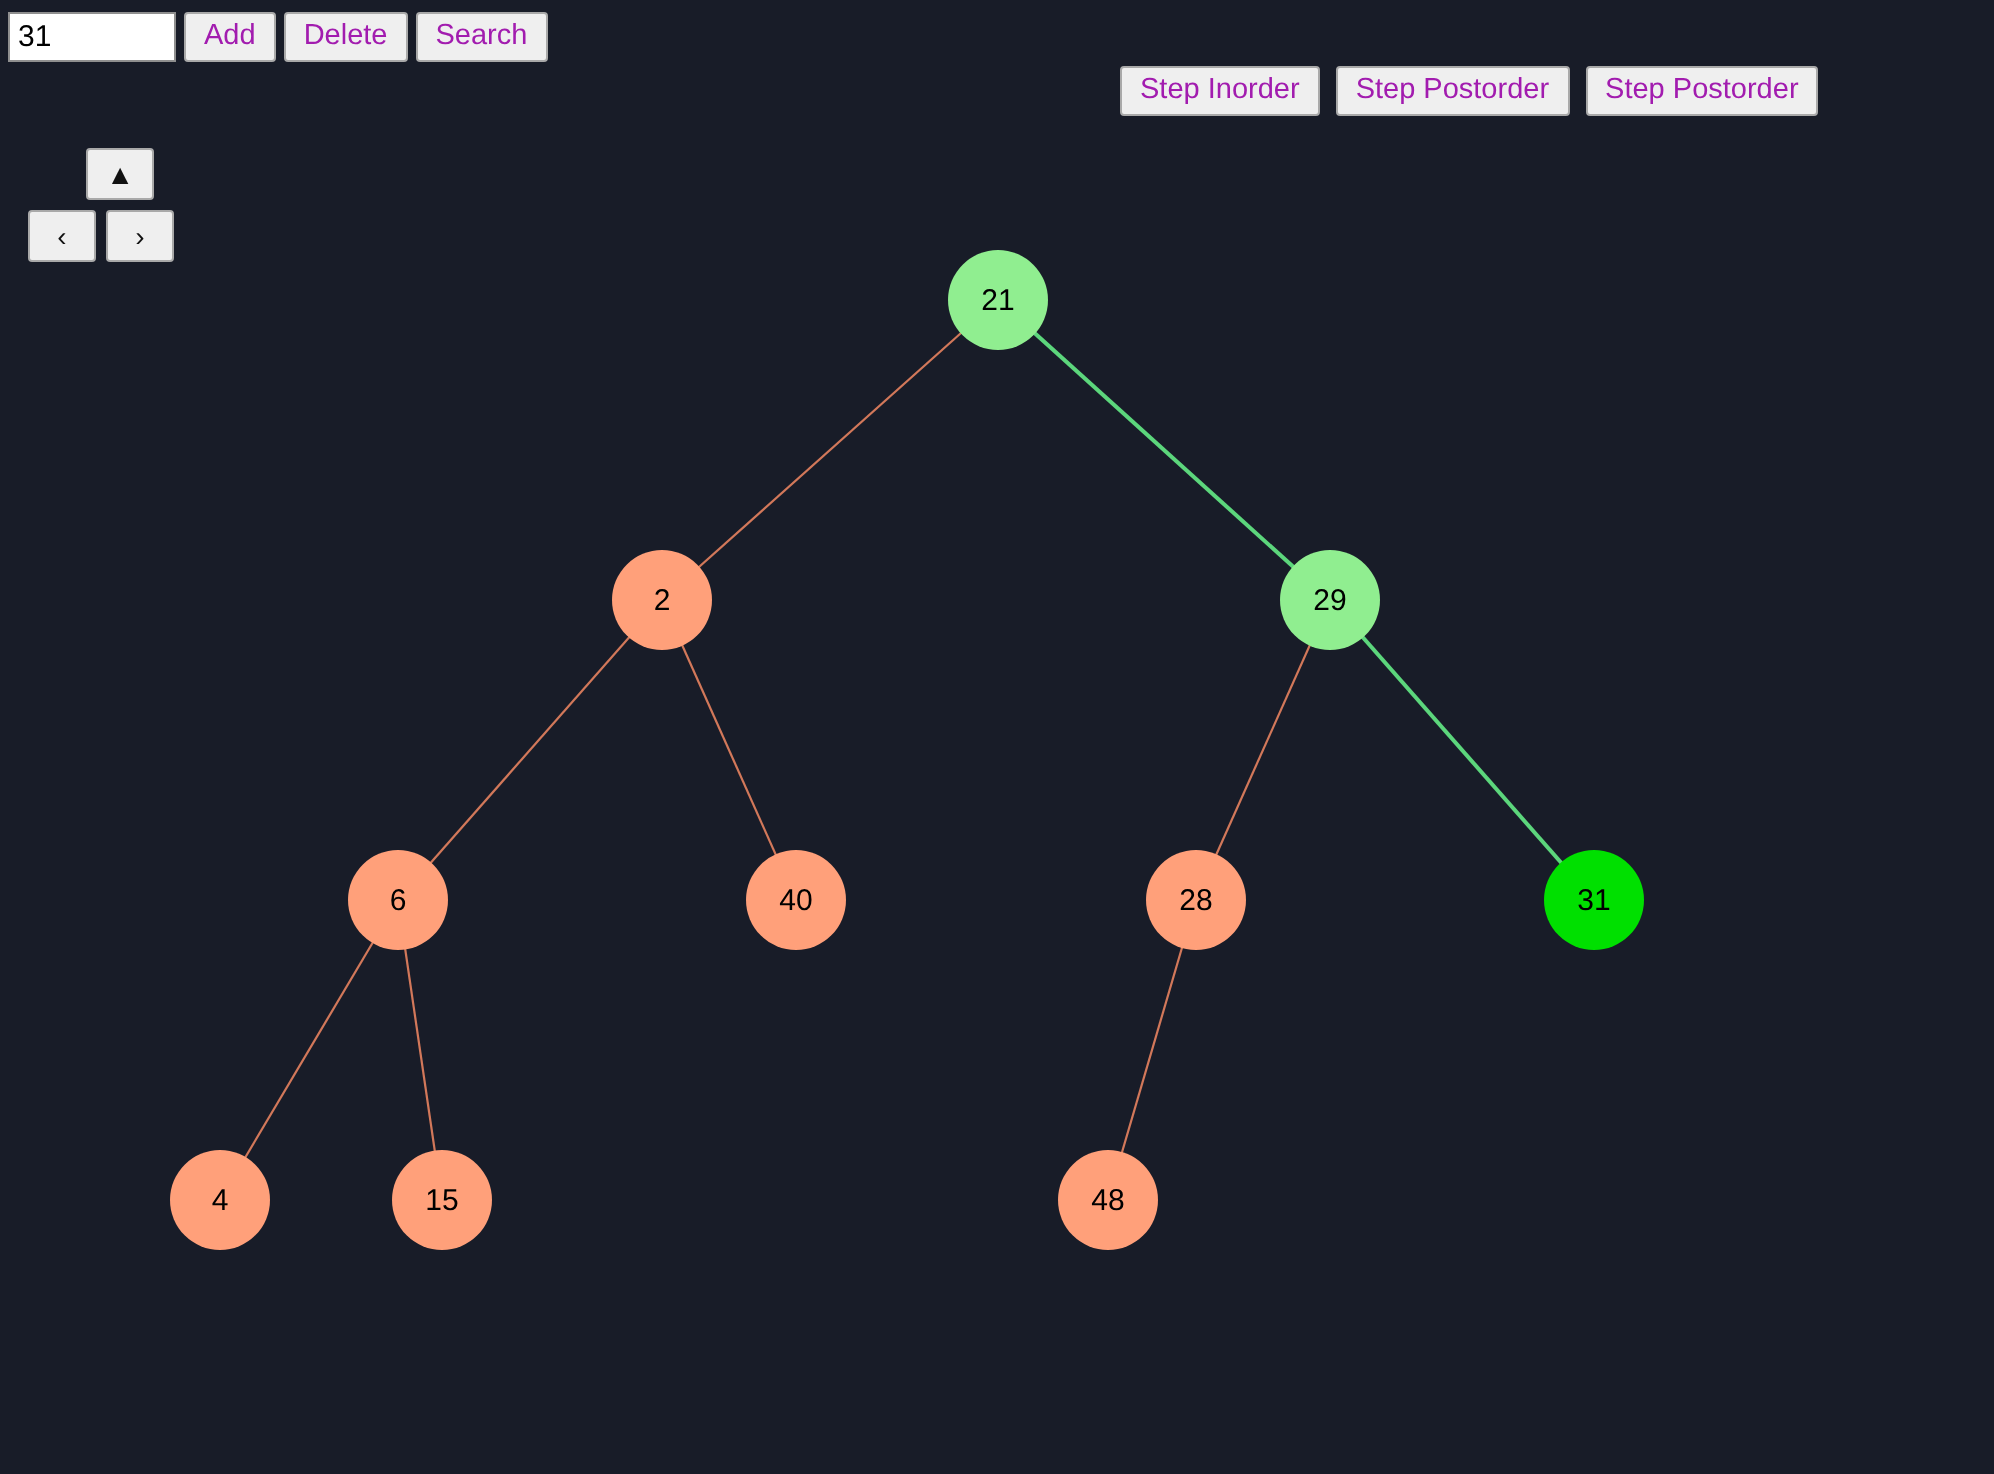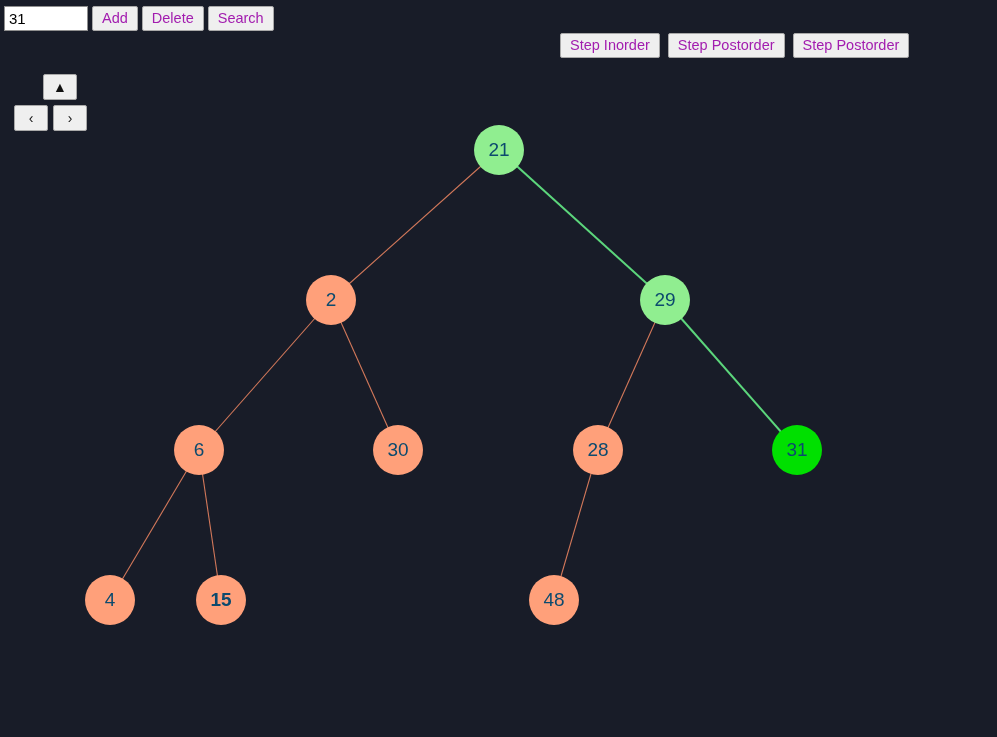--- a/index.html
+++ b/index.html
@@ -111,22 +111,22 @@
     position: absolute;
     width: 50px;
     height: 50px;
     margin-left: -25px;
     margin-top: -25px;
     border-radius: 50%;
     display: flex;
     align-items: center;
     justify-content: center;
     font-family: "Liberation Sans", sans-serif;
-    font-size: 19px;
-    color: #0c4a6e;
+    font-size: 15px;
+    color: #000000;
     cursor: pointer;
     user-select: none;
   }
 </style>
 </head>
 <body>
 
 <div id="tree-canvas">
   <svg id="edge-layer" viewBox="0 0 997 737" width="997" height="737">
       <line x1="499" y1="150" x2="331" y2="300" stroke="#D2785A" stroke-width="1.1"></line>
@@ -146,32 +146,32 @@
       <div class="tree-node" style="left: 331px; top: 300px; width: 50px; height: 50px; margin-left: -25px; margin-top: -25px; background: rgb(255, 160, 122);">
         <span>2</span>
       </div>
       <div class="tree-node" style="left: 665px; top: 300px; width: 50px; height: 50px; margin-left: -25px; margin-top: -25px; background: rgb(144, 238, 144);">
         <span>29</span>
       </div>
       <div class="tree-node" style="left: 199px; top: 450px; width: 50px; height: 50px; margin-left: -25px; margin-top: -25px; background: rgb(255, 160, 122);">
         <span>6</span>
       </div>
       <div class="tree-node" style="left: 398px; top: 450px; width: 50px; height: 50px; margin-left: -25px; margin-top: -25px; background: rgb(255, 160, 122);">
-        <span>30</span>
+        <span>40</span>
       </div>
       <div class="tree-node" style="left: 598px; top: 450px; width: 50px; height: 50px; margin-left: -25px; margin-top: -25px; background: rgb(255, 160, 122);">
         <span>28</span>
       </div>
       <div class="tree-node" style="left: 797px; top: 450px; width: 50px; height: 50px; margin-left: -25px; margin-top: -25px; background: rgb(0, 224, 0);">
         <span>31</span>
       </div>
       <div class="tree-node" style="left: 110px; top: 600px; width: 50px; height: 50px; margin-left: -25px; margin-top: -25px; background: rgb(255, 160, 122);">
         <span>4</span>
       </div>
-      <div class="tree-node" style="left: 221px; top: 600px; width: 50px; height: 50px; margin-left: -25px; margin-top: -25px; background: rgb(255, 160, 122); font-weight: bold;">
+      <div class="tree-node" style="left: 221px; top: 600px; width: 50px; height: 50px; margin-left: -25px; margin-top: -25px; background: rgb(255, 160, 122);">
         <span>15</span>
       </div>
       <div class="tree-node" style="left: 554px; top: 600px; width: 50px; height: 50px; margin-left: -25px; margin-top: -25px; background: rgb(255, 160, 122);">
         <span>48</span>
       </div>
     </div>
 </div>
 
 <div id="toolbar">
 

